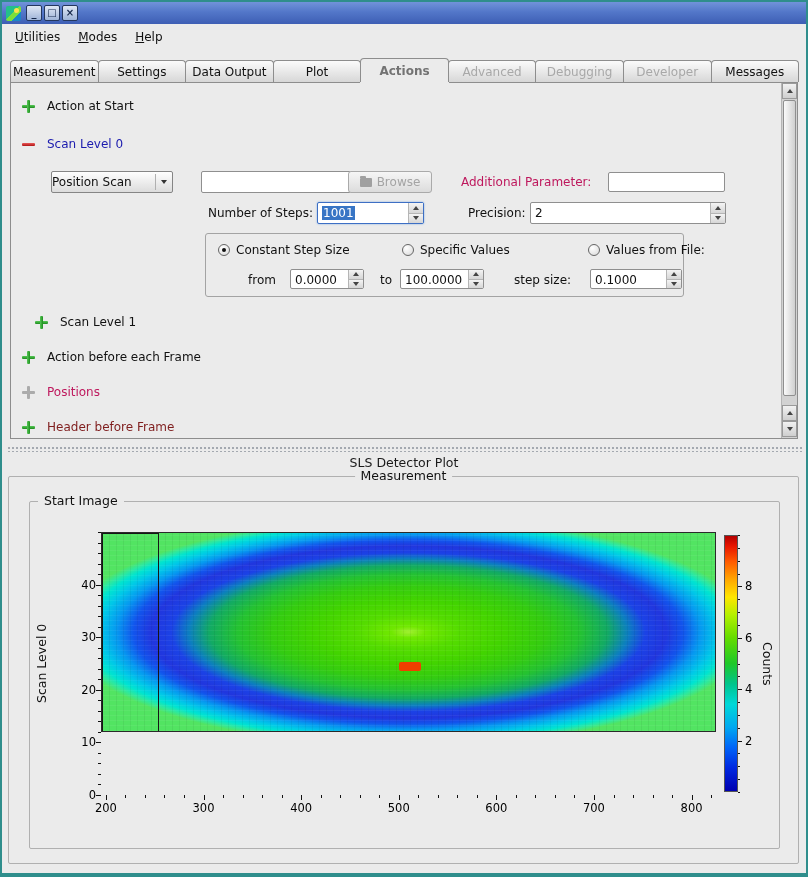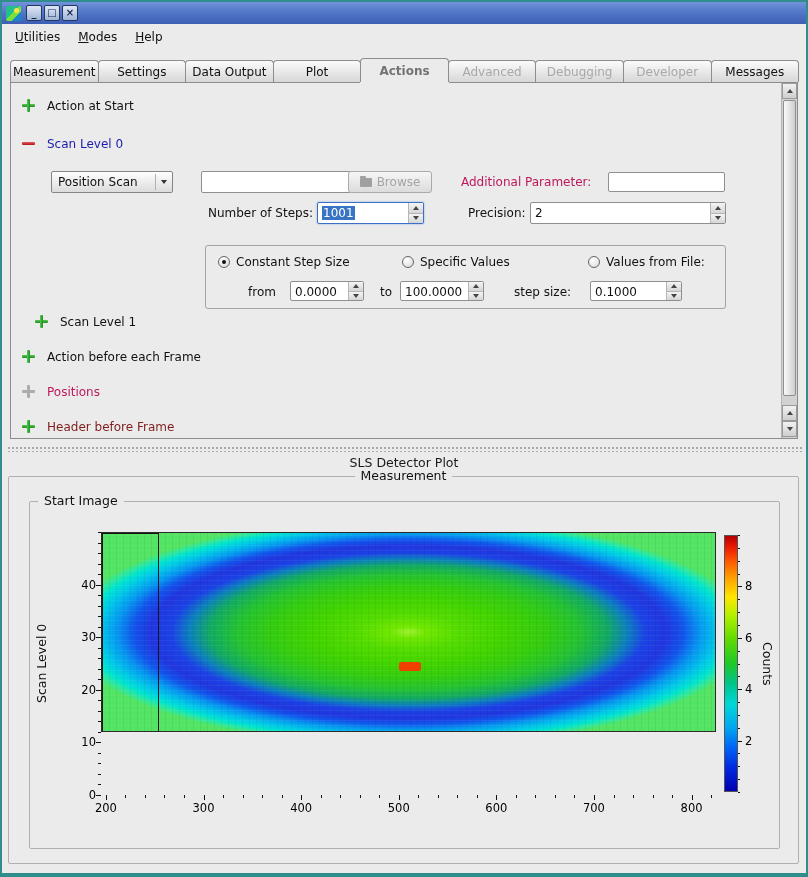--- a/index.html
+++ b/index.html
@@ -26,36 +26,36 @@
   .tabwidget{position:absolute;left:8px;top:56px;width:788px}
   .tabbar{display:flex;height:24px;align-items:flex-end;position:relative;z-index:2}
   .tab{flex:1;height:22px;display:flex;align-items:center;justify-content:center;margin-right:-1px;
     border:1px solid #8d8d8d;border-bottom:none;border-radius:4px 4px 0 0;
     background:linear-gradient(180deg,#fbfbfb,#d7d7d7);font-size:12px;white-space:nowrap;cursor:default}
   .tab.active{height:24px;background:#ebebeb;color:#737373;font-weight:bold;z-index:3;box-shadow:0 1px 0 0 #ebebeb}
   .tab.disabled{color:#a8a8a8}
   .tabframe{position:relative;height:357px;border:1px solid #8d8d8d;background:#ebebeb;overflow:hidden;z-index:1}
   .tabframe>*{position:absolute}
   
-  .arow{display:flex;gap:12px}
+  .arow{display:flex;align-items:center;gap:12px}
   .lab{font-size:12px;white-space:nowrap}
   .scan0{color:#1a1aae}
   .maroon{color:#7f1d1d}
   .gray{color:#be185d}
   .icon-plus{position:relative;width:13px;height:13px;display:inline-block;flex:0 0 13px}
   .icon-plus::before{content:"";position:absolute;left:0;top:5px;width:13px;height:3px;border-radius:1px;
     background:linear-gradient(180deg,#55c855,#1e8c1e)}
   .icon-plus::after{content:"";position:absolute;left:5px;top:0;width:3px;height:13px;border-radius:1px;
     background:linear-gradient(90deg,#55c855,#1e8c1e)}
   .icon-plus.grayed::before,.icon-plus.grayed::after{background:#ababab}
   .icon-minus{position:relative;width:13px;height:13px;display:inline-block;flex:0 0 13px}
   .icon-minus::before{content:"";position:absolute;left:0;top:5px;width:13px;height:3px;border-radius:1px;
     background:linear-gradient(180deg,#e85a5a,#b01414)}
   
-  .combo{display:flex;align-items:center;height:22px;padding-left:6px;border:1px solid #858585;border-radius:2px;
+  .combo{display:flex;align-items:center;height:22px;border:1px solid #858585;border-radius:2px;
     background:linear-gradient(180deg,#fefefe,#dcdcdc);font-size:12px}
   .combo .sep{width:1px;height:16px;background:#b0b0b0;margin-left:auto}
   .combo .arrowbox{width:16px;display:flex;align-items:center;justify-content:center}
   .tri-down{width:0;height:0;border-left:3.5px solid transparent;border-right:3.5px solid transparent;border-top:4px solid #333}
   .tri-up-s{width:0;height:0;border-left:3px solid transparent;border-right:3px solid transparent;border-bottom:4px solid #444}
   .tri-down-s{width:0;height:0;border-left:3px solid transparent;border-right:3px solid transparent;border-top:4px solid #444}
   .field{background:#fff;border:1px solid #8f8f8f;border-radius:2px;height:22px}
   .btn{display:flex;align-items:center;justify-content:center;gap:5px;height:22px;padding:0 8px;
     border:1px solid #aaa;border-radius:3px;background:linear-gradient(180deg,#f6f6f6,#dcdcdc)}
   .btn.disabled{color:#a4a4a4}
@@ -200,21 +200,21 @@
         <span class="spinbtns">
           <span class="sb">
               <span class="tri-up-s"></span>
             </span>
           <span class="sb">
               <span class="tri-down-s"></span>
             </span>
         </span>
       </div>
 
-      <div class="groupbox" style="left:194px;top:162px;width:521px;height:64px">
+      <div class="groupbox" style="left:194px;top:150px;width:479px;height:64px">
         <div class="radio-item" style="left:12px;top:9px">
           <span class="radio checked"></span>
           <span class="lab">Constant Step Size</span>
         </div>
         <div class="radio-item" style="left:196px;top:9px">
           <span class="radio"></span>
           <span class="lab">Specific Values</span>
         </div>
         <div class="radio-item" style="left:382px;top:9px">
           <span class="radio"></span>

